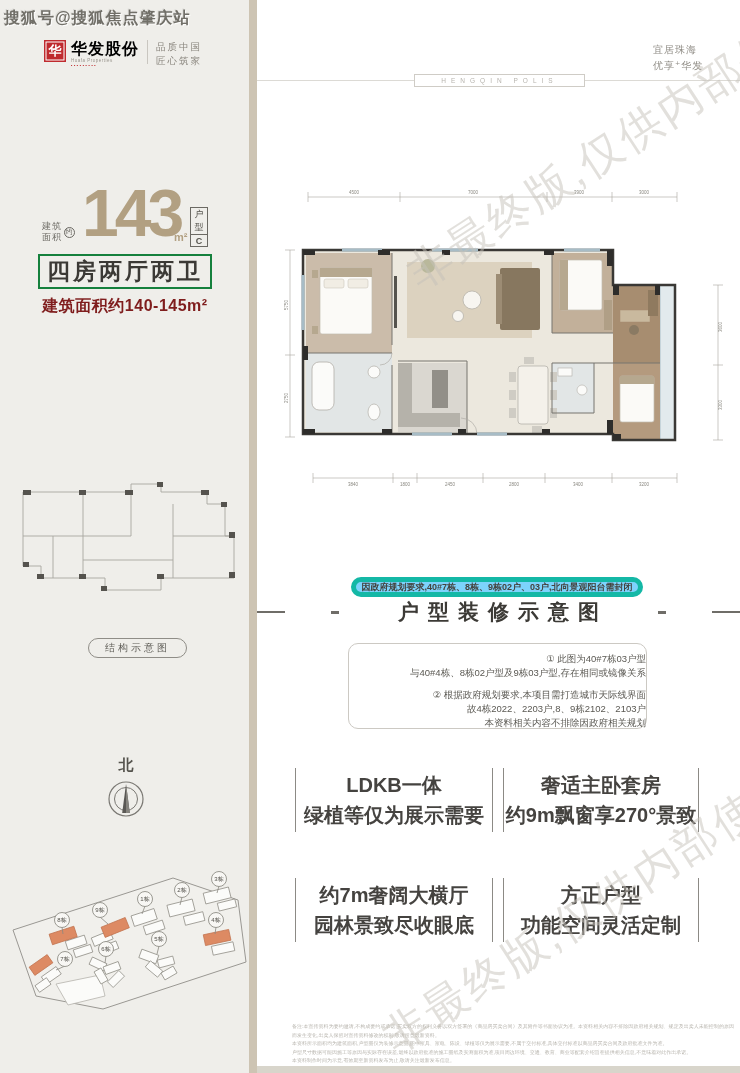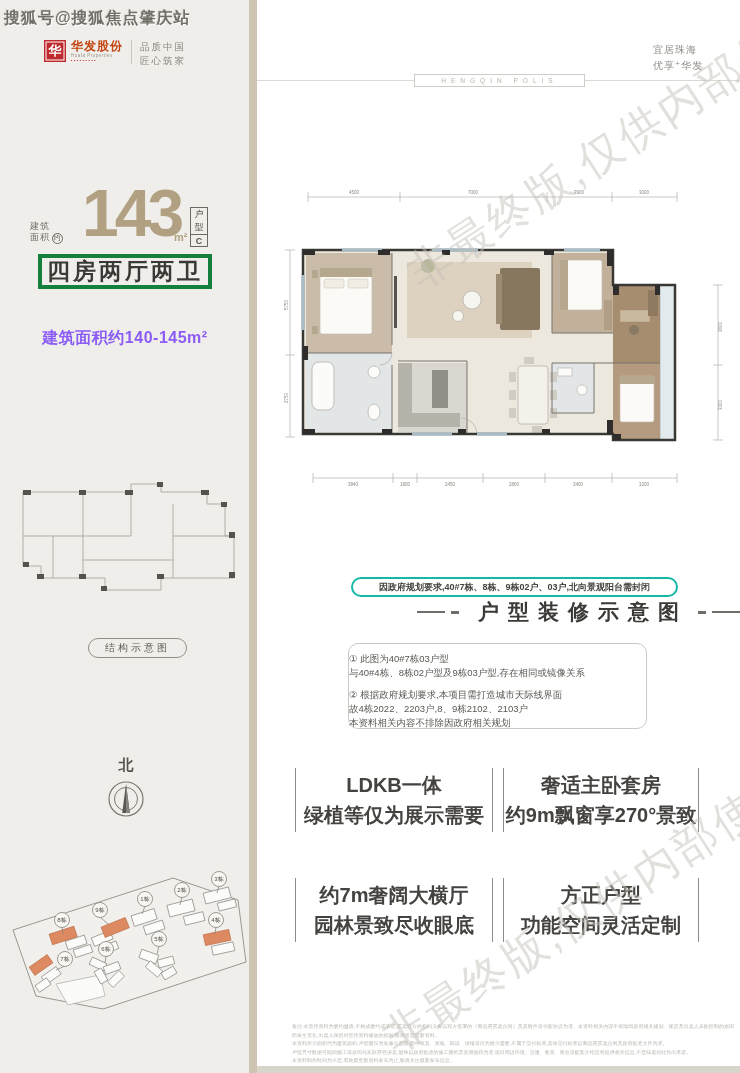--- a/index.html
+++ b/index.html
@@ -18,65 +18,65 @@
   .wm-diag{font-size:44px;color:#c6c2ba;opacity:.5;letter-spacing:3px;white-space:nowrap;
     transform:rotate(-33deg);transform-origin:0 50%;z-index:35;pointer-events:none;font-weight:500;}
   .wm-diag.one{left:412px;top:248px;}
   .wm-diag.two{left:388px;top:1012px;}
 
   
   .logo-row{left:44px;top:40px;display:flex;align-items:flex-start;z-index:5;}
   .logo-mark{width:22px;height:22px;background:#bf2a2e;color:#fff;display:flex;align-items:center;justify-content:center;
     font-size:13px;font-weight:700;box-shadow:inset 0 0 0 1.5px #bf2a2e,inset 0 0 0 2.5px #ffffff;}
   .logo-texts{margin-left:5px;}
-  .logo-name{font-size:12px;font-weight:700;color:#c2410c;letter-spacing:1px;line-height:1.1;}
+  .logo-name{font-size:16px;font-weight:700;color:#000000;letter-spacing:1px;line-height:1.1;}
   .logo-sub{font-size:4.5px;color:#9a968e;letter-spacing:.5px;}
   .logo-dots{font-size:4px;color:#bf2a2e;letter-spacing:1.5px;line-height:1.6;}
   .logo-sep{width:1px;height:24px;background:#c9c6c0;margin:0 8px;}
   .logo-tagline{font-size:9.5px;color:#8a867e;line-height:1.5;letter-spacing:2px;}
 
   
   .slogan{left:653px;top:42px;font-size:10px;color:#8f8c85;line-height:1.55;letter-spacing:1px;z-index:5;}
   .hr-line{left:257px;top:80px;width:483px;height:1px;background:#dcdad5;z-index:4;}
   .hr-badge{left:414px;top:74px;width:171px;height:13px;border:1px solid #cfccc6;background:#fff;z-index:5;
     font-size:6.5px;letter-spacing:5px;color:#b7b4ae;display:flex;align-items:center;justify-content:center;}
 
   
-  .area-label{left:30px;top:221px;font-size:9px;color:#6b6963;line-height:1.25;letter-spacing:1px;display:flex;align-items:flex-end;}
+  .area-label{left:42px;top:221px;font-size:9px;color:#6b6963;line-height:1.25;letter-spacing:1px;display:flex;align-items:center;}
   .approx-circle{display:inline-flex;width:11px;height:11px;border:1px solid #6b6963;border-radius:50%;
     font-size:7px;color:#6b6963;align-items:center;justify-content:center;margin-left:2px;}
   .big-num{left:82px;top:180px;font-size:66px;line-height:1;font-weight:600;color:#b2a082;letter-spacing:-4px;}
   .big-unit{left:174px;top:231px;font-size:11px;color:#b2a082;font-weight:600;}
   .type-box{left:190px;top:207px;width:18px;height:40px;border:1px solid #6b6963;display:flex;flex-direction:column;}
   .type-box span{flex:1;display:flex;align-items:center;justify-content:center;font-size:9px;color:#55534d;}
   .type-box span.cell-c{border-top:1px solid #6b6963;font-weight:700;}
 
-  .rooms-box{left:38px;top:254px;width:174px;height:35px;border:4px solid #15803d;display:flex;align-items:center;justify-content:center;
+  .rooms-box{left:38px;top:254px;width:174px;height:35px;border:2px solid #15803d;display:flex;align-items:center;justify-content:center;
     font-size:23px;font-weight:700;color:#3b3935;letter-spacing:3px;}
-  .area-range{left:38px;top:296px;width:174px;text-align:center;font-size:16px;font-weight:700;color:#8b5cf6;letter-spacing:.5px;margin-top:32px;}
+  .area-range{left:38px;top:296px;width:174px;text-align:center;font-size:16px;font-weight:700;color:#7f1d1d;letter-spacing:.5px;}
 
   .struct-pill{left:88px;top:638px;border:1px solid #8f8d87;border-radius:12px;padding:2px 16px;
     font-size:10px;color:#5f5d57;letter-spacing:3px;background:transparent;}
 
   
   .compass{left:104px;top:756px;width:44px;text-align:center;}
   .compass .north{font-size:15px;color:#55534d;font-weight:600;}
 
   
-  .notice-pill{left:351px;top:577px;width:327px;height:20px;border:2px solid #14b8a6;border-radius:11px;
-    display:flex;align-items:center;justify-content:center;font-size:9px;font-weight:700;color:#45433e;white-space:nowrap;z-index:6;background:#ffffff;}
-  .section-heading{left:257px;top:598px;width:483px;height:28px;display:flex;align-items:center;justify-content:flex-end;z-index:6;}
+  .notice-pill{left:351px;top:577px;width:292px;height:20px;border:5px solid #14b8a6;border-radius:11px;
+    display:flex;align-items:center;justify-content:center;font-size:9px;font-weight:700;color:#45433e;white-space:nowrap;z-index:6;background:#7dd3fc;}
+  .section-heading{left:257px;top:598px;width:483px;height:28px;display:flex;align-items:center;justify-content:space-between;z-index:6;}
   .section-heading .txt{font-size:21px;font-weight:700;color:#3c3a36;letter-spacing:9px;padding-left:9px;}
   .dash-long{width:28px;height:1.5px;background:#6f6d68;}
   .dash-short{width:8px;height:3px;background:#6f6d68;}
   .dash-gap{width:6px;}
   .hgap{width:10px;}
 
   .notes-box{left:348px;top:643px;width:299px;height:86px;border:1px solid #ccc9c3;border-radius:10px;
-    text-align:left;font-size:9.5px;color:#5a5852;line-height:1.5;padding-top:8px;z-index:6;background:#fff;}
+    text-align:right;font-size:9.5px;color:#5a5852;line-height:1.5;padding-top:8px;z-index:6;background:#fff;}
   .notes-box .para2{margin-top:7px;}
 
   
   .features{left:295px;top:768px;display:grid;grid-template-columns:198px 196px;column-gap:10px;row-gap:46px;z-index:6;}
   .feature-cell{height:64px;border-left:1px solid #8c8a85;border-right:1px solid #8c8a85;
     display:flex;flex-direction:column;align-items:center;justify-content:center;
     font-size:20px;font-weight:700;color:#454340;line-height:1.5;white-space:nowrap;}
 
   
   .disclaimer{left:292px;top:1022px;width:442px;font-size:5px;color:#b9b6af;line-height:1.7;text-align:justify;z-index:6;}

